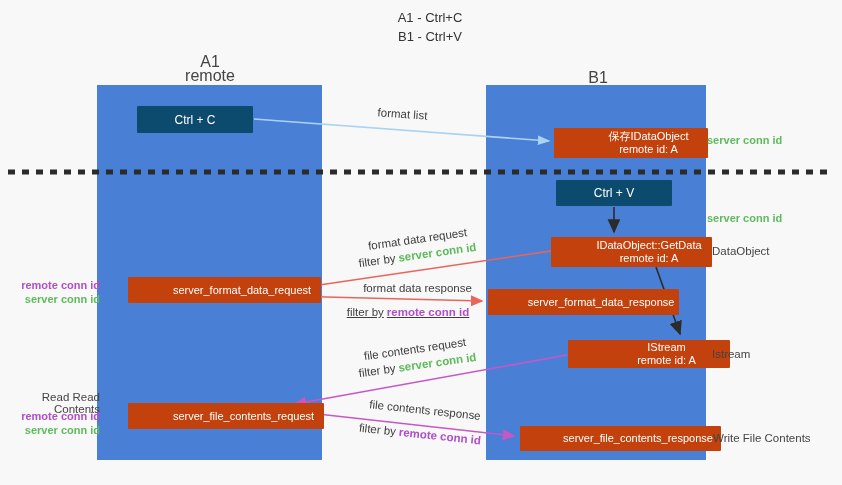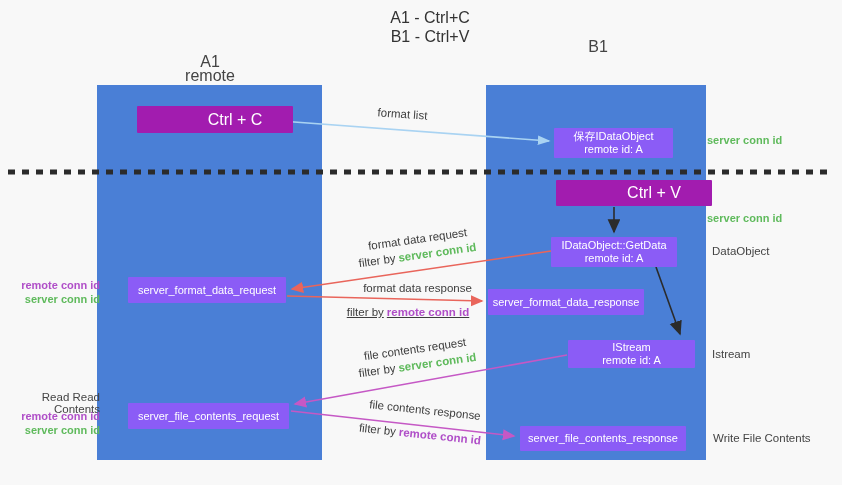--- a/index.html
+++ b/index.html
@@ -14,33 +14,33 @@
   .col{
     position:absolute;top:85px;height:375px;
     background:#4a7fd6;z-index:1;
   }
   .col-a{left:97px;width:225px;}
   .col-b{left:486px;width:220px;}
   svg.overlay{position:absolute;left:0;top:0;z-index:2;pointer-events:none;}
   .layer{position:absolute;left:0;top:0;width:842px;height:485px;z-index:3;pointer-events:none;}
   .title{
     position:absolute;left:290px;top:8px;width:280px;
-    text-align:center;font-size:16px;line-height:19px;color:#333;
+    text-align:center;font-size:13px;line-height:19px;color:#333;
   }
   .colhead{
     position:absolute;width:160px;text-align:center;
     font-size:16px;line-height:14px;color:#444;
   }
   .node{
     position:absolute;display:flex;flex-direction:column;
     align-items:center;justify-content:center;
     color:#fff;text-align:center;border-radius:1px;
   }
-  .green{background:#a21caf;font-size:16px;padding-left:40px;}
-  .orange{background:#8b5cf6;font-size:11px;line-height:13px;}
+  .green{background:#0c4a6e;font-size:12px;}
+  .orange{background:#c2410c;font-size:11px;line-height:13px;padding-left:35px;}
   .lbl{position:absolute;font-size:11.5px;color:#3d3d3d;text-align:center;}
   .side{position:absolute;font-size:11px;font-weight:bold;line-height:14px;}
   .side.right-align{text-align:right;}
   .g{color:#5fba5c;font-weight:bold;}
   .p{color:#b04fc8;font-weight:bold;}
   .plain{position:absolute;font-size:11.5px;color:#444;}
   .filter .fb{color:#3d3d3d;font-weight:normal;margin-right:3px;}
   .rot-up{transform:rotate(-8deg);}
   .rot-dn{transform:rotate(6deg);}
   .rot-sl{transform:rotate(4deg);}
@@ -82,21 +82,21 @@
 
     <div class="title">
       <div>A1 - Ctrl+C</div>
       <div>B1 - Ctrl+V</div>
     </div>
 
     <div class="colhead" style="left:130px;top:55px;">
       <div>A1</div>
       <div>remote</div>
     </div>
-    <div class="colhead" style="left:518px;top:40px;">
+    <div class="colhead" style="left:518px;top:71px;">
       <div>B1</div>
     </div>
 
     <div class="node green" style="left:137px;top:106px;width:116px;height:27px;">
       <span>Ctrl + C</span>
     </div>
     <div class="node green" style="left:556px;top:180px;width:116px;height:26px;">
       <span>Ctrl + V</span>
     </div>
 

